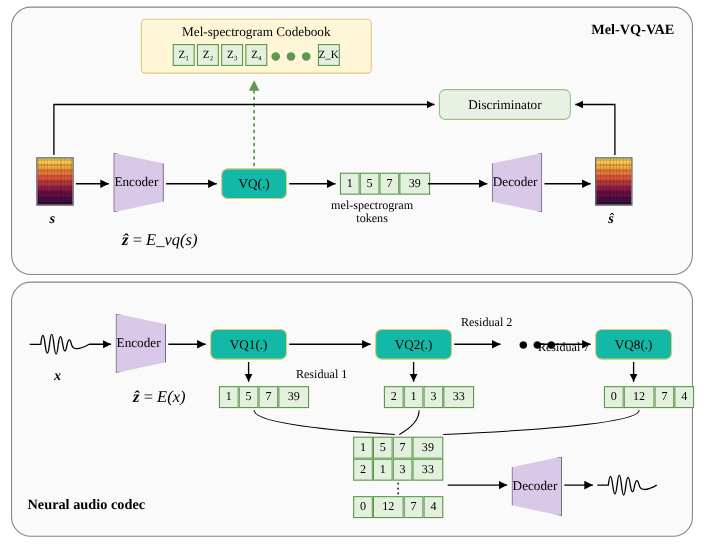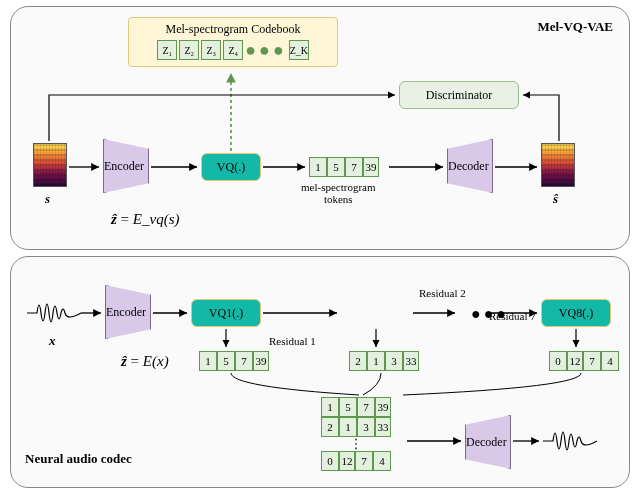--- a/index.html
+++ b/index.html
@@ -76,21 +76,21 @@
   }
   .token {
     background: #e3f0dd;
     border: 1.2px solid #5f9650;
     display:inline-flex;align-items:center;justify-content:center;
     height: 20px;
     font-size: 11px;
   }
   .token-row { display:flex; }
   .tok1 { width: 18px; }
-  .tok2 { width: 16px; }
+  .tok2 { width: 28px; }
   .formula {
     font-family: "Times New Roman", serif;
     font-size: 15px;
   }
   .spectrogram {
     width: 34px; height: 44px;
     background: linear-gradient(to top, #2a0a3a 0%, #7a124a 30%, #d84a3a 55%, #f7a13a 80%, #fce05a 100%);
     border: 1px solid #555;
     position: relative;
   }
@@ -191,20 +191,23 @@
   <div style="position:absolute; left:38px; top:76px; font-style:italic; font-weight:bold;">x</div>
 
   <div class="trapezoid encoder-shape" style="position:absolute; left:94px; top:28px;">
     <div class="block-label">Encoder</div>
   </div>
 
   <div class="vq" style="position:absolute; left:180px; top:42px; width:70px; height:28px;">
     <span>VQ1(.)</span>
   </div>
 
+  <div class="vq" style="position:absolute; left:330px; top:42px; width:70px; height:28px;">
+    <span>VQ2(.)</span>
+  </div>
 
   <div class="vq" style="position:absolute; left:530px; top:42px; width:70px; height:28px;">
     <span>VQ8(.)</span>
   </div>
 
   <div class="small-label" style="position:absolute; left:258px; top:30px;margin-top:48px;">Residual 1</div>
   <div class="small-label" style="position:absolute; left:408px; top:30px;">Residual 2</div>
   <div class="small-label" style="position:absolute; left:478px; top:30px;margin-top:23px;">Residual 7</div>
   <div style="position:absolute; left:460px; top:48px; font-size:16px; letter-spacing:3px;">●●●</div>
 

